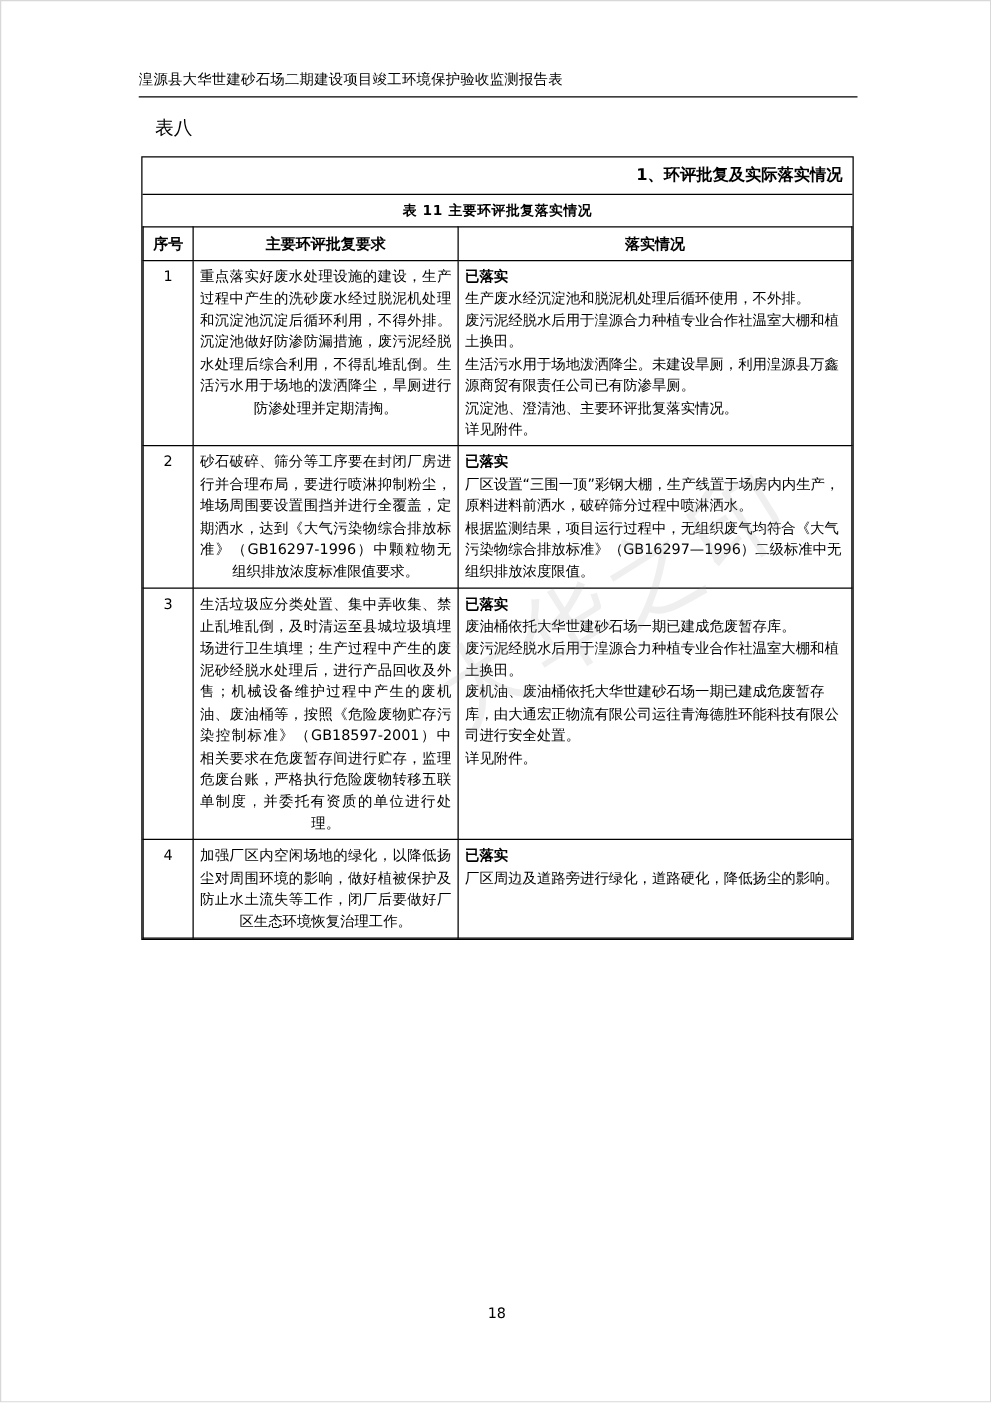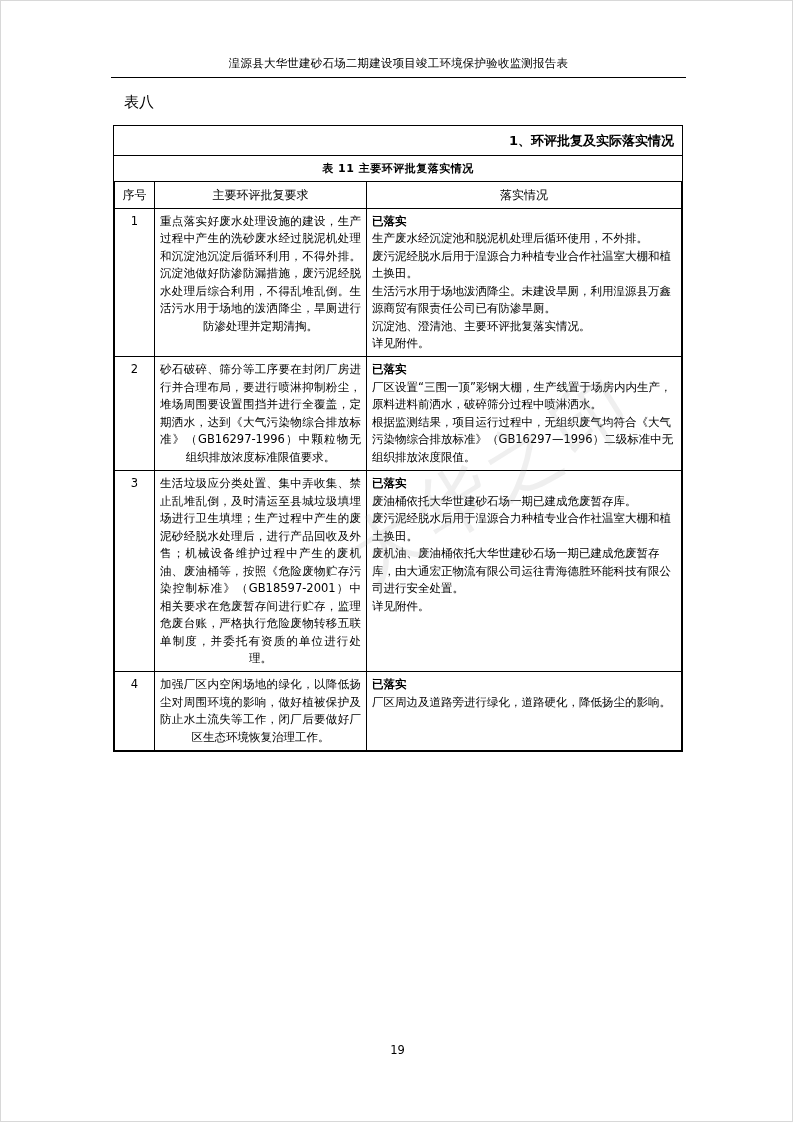--- a/index.html
+++ b/index.html
@@ -22,21 +22,21 @@
     height: 1122px;
     box-sizing: border-box;
     border: 1px solid #d8d8d8;
     background: #fff;
   }
   .header {
     position: absolute;
     left: 110px;
     top: 55px;
     width: 575px;
-    text-align: center;
+    text-align: left;
     font-size: 11.5px;
     font-family: "DejaVu Sans", "Liberation Sans", sans-serif;
     letter-spacing: 0.2px;
   }
   .header-rule {
     position: absolute;
     left: 110px;
     top: 76px;
     width: 575px;
     border-top: 1.6px solid #000;
@@ -78,21 +78,21 @@
   }
   table.main th, table.main td {
     border: 1px solid #000;
     vertical-align: top;
     font-size: 11.5px;
     line-height: 1.52;
     padding: 4px 5px;
   }
   table.main th {
     text-align: center;
-    font-weight: normal;
+    font-weight: bold;
     font-size: 12px;
     padding: 4px 2px;
     vertical-align: middle;
   }
   td.idx {
     text-align: center;
     vertical-align: middle;
     font-size: 11.5px;
   }
   td.req {
@@ -209,15 +209,15 @@
             <p class="lead">已落实</p>
             <p>厂区周边及道路旁进行绿化，道路硬化，降低扬尘的影响。</p>
           </td>
         </tr>
       </tbody>
     </table>
   </div>
 
   <div class="watermark">大华之印</div>
 
-  <div class="pagenum">19</div>
+  <div class="pagenum">18</div>
 
 </div>
 
 </body></html>

